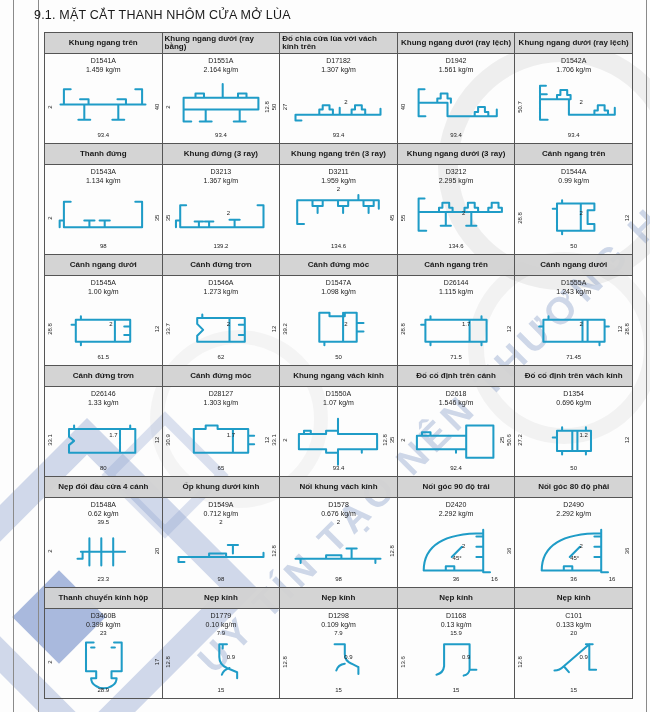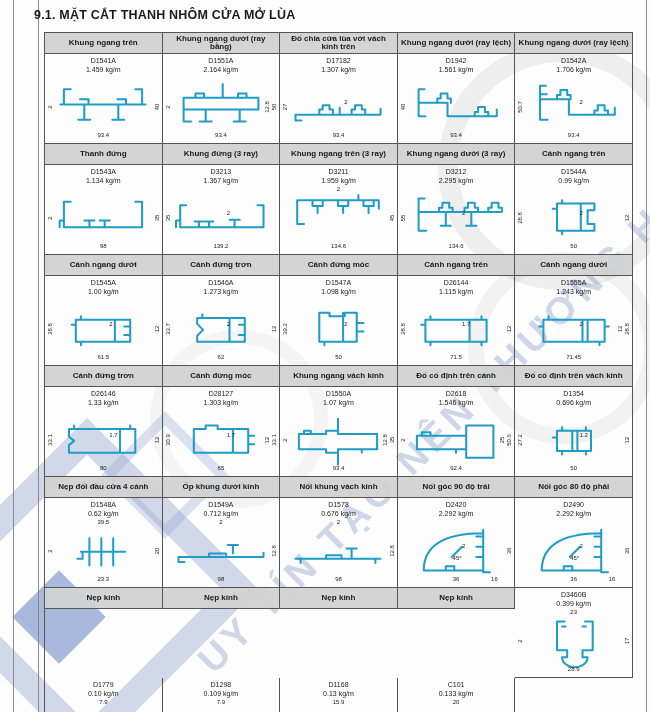--- a/index.html
+++ b/index.html
@@ -22,33 +22,33 @@
     font-size:38px;font-weight:bold;letter-spacing:5px;white-space:nowrap;
     color:rgba(128,152,196,0.38);
   }
   .page-rule{position:absolute;z-index:1;background:#8a8a8a;width:1px;top:0;bottom:0;}
   .rule-left{left:13px;}
   .rule-left2{left:38px;}
   .rule-right{left:646px;}
   
   .content{position:relative;z-index:2;}
   .title{
-    margin:8px 0 10px 34px;font-size:12.5px;font-weight:bold;letter-spacing:0.2px;
+    margin:8px 0 10px 34px;font-size:12.5px;font-weight:normal;letter-spacing:0.2px;
   }
   #profile-table{
     margin-left:44px;width:588px;
     display:grid;grid-template-columns:repeat(5,1fr);
     border-top:1px solid #555;border-left:1px solid #555;
     background:transparent;
   }
   .hcell{
     background:rgba(210,210,210,0.95);
     border-right:1px solid #555;border-bottom:1px solid #555;
     height:21px;display:flex;align-items:center;justify-content:center;
-    font-size:8px;font-weight:bold;text-align:center;line-height:1.05;padding:0 2px;
+    font-size:8px;font-weight:bold;line-height:1.05;padding:0 2px;
     box-sizing:border-box;
   }
   .bcell{
     border-right:1px solid #555;border-bottom:1px solid #555;
     height:90px;position:relative;box-sizing:border-box;
   }
   .code{font-size:7px;text-align:center;margin-top:3px;line-height:1.25;color:#222;}
   .wt{font-size:7px;text-align:center;line-height:1.2;color:#222;}
   .draw{position:relative;height:66px;margin-top:0;}
   .draw svg{position:absolute;left:50%;top:50%;transform:translate(-50%,-50%);}
@@ -413,20 +413,21 @@
           <svg width="102" height="58" viewBox="0 0 120 66">
             <path d="M22,56 Q22,12 92,12 M92,8 v50 M92,16 h-8 M92,28 h-8 M92,40 h-8 M22,56 h70 M48,56 v-5 h10 v5 M92,58 h8 M55,40 l12,-12" fill="none" stroke="#1f9cc7" stroke-width="2.4" stroke-linecap="round" stroke-linejoin="round"></path>
           </svg>
           <span class="dim dim-b0">36</span>
           <span class="dim dim-b1">16</span>
           <span class="dim dim-r0">36</span>
           <span class="dim dim-m0">2</span>
           <span class="dim dim-m1">45°</span>
         </div>
       </div>
+      <div class="hcell">Thanh chuyển kính hộp</div>
       <div class="hcell">Nẹp kính</div>
       <div class="hcell">Nẹp kính</div>
       <div class="hcell">Nẹp kính</div>
       <div class="hcell">Nẹp kính</div>
       <div class="bcell">
         <div class="code">D3460B</div>
         <div class="wt">0.399 kg/m</div>
         <div class="draw">
           <svg width="102" height="58" viewBox="0 0 120 66">
             <path d="M40,10 h9 M40,10 v34 h12 v8 h-6 a14,11 0 0 0 30,0 h-6 v-8 h12 V10 h-9 M46,16 h4 M74,16 h-4" fill="none" stroke="#1f9cc7" stroke-width="2.4" stroke-linecap="round" stroke-linejoin="round"></path>

